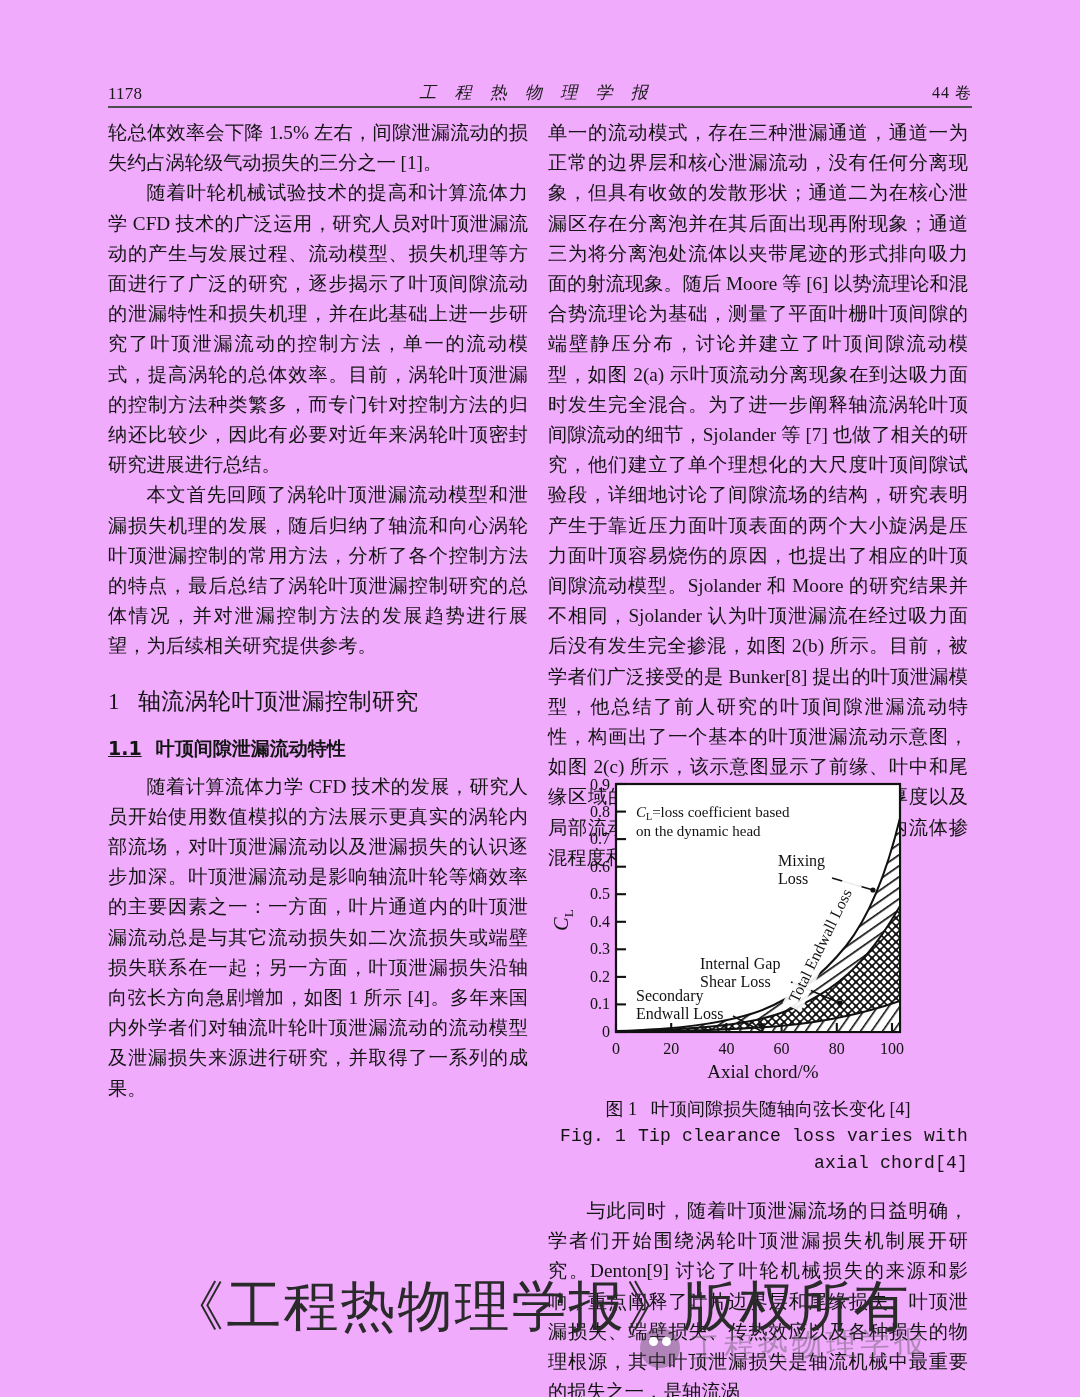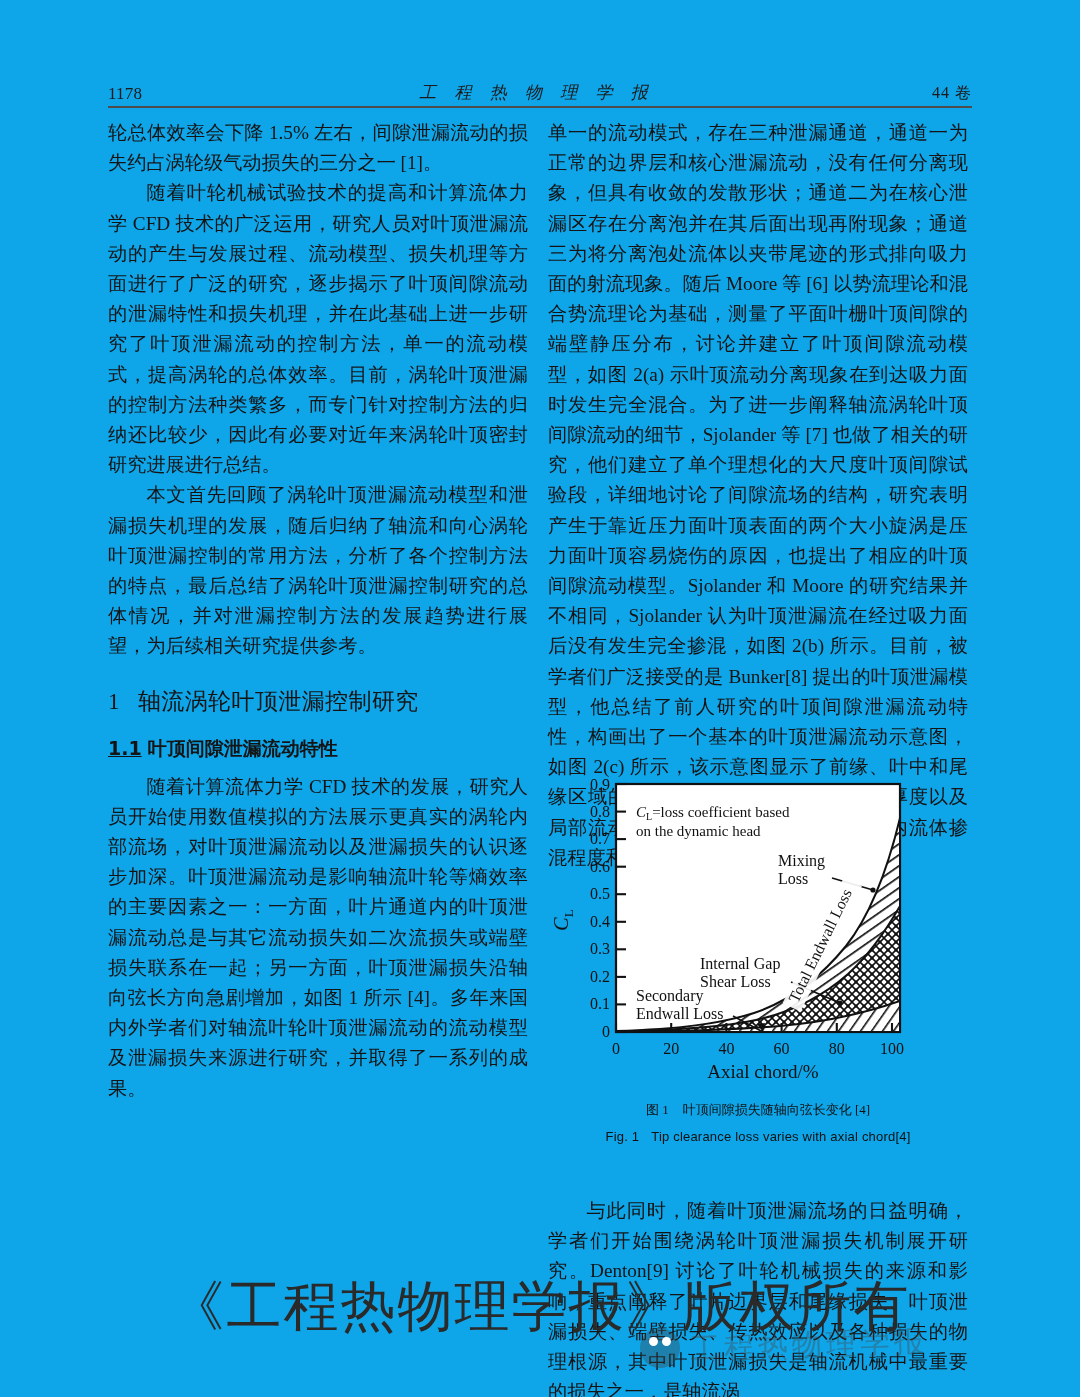--- a/index.html
+++ b/index.html
@@ -14,21 +14,21 @@
     font-family: "Liberation Serif", "DejaVu Serif", serif;
     color: #111111;
     overflow: hidden;
   }
 
   .page {
     position: absolute;
     left: 0; top: 0;
     width: 1080px;
     height: 1397px;
-    background: #0ea5e9;
+    background: #f0abfc;
   }
 
   
   .runhead {
     position: absolute;
     left: 108px;
     top: 74px;
     width: 864px;
     height: 30px;
     display: flex;
@@ -86,46 +86,47 @@
   }
   h2.sec .num { margin-right: 18px; font-family: "Liberation Serif", serif; }
 
   h3.sub {
     margin: 16px 0 10px 0;
     font-size: 19px;
     font-weight: bold;
     line-height: 28px;
     font-family: "DejaVu Sans", "Liberation Sans", sans-serif;
   }
-  h3.sub .num { margin-right: 6px; text-decoration: underline; }
+  h3.sub .num { margin-right: 14px; text-decoration: underline; }
 
   
   .figure {
     position: absolute;
     left: 548px;
     top: 770px;
     width: 420px;
   }
   .chartwrap {
     position: relative;
     width: 420px;
     height: 320px;
   }
   .chart-svg { display: block; }
 
   .figcap {
     margin-top: 6px;
     text-align: center;
-    font-size: 13px;
+    font-size: 18px;
     line-height: 27px;
   }
   .figcap .cn .lbl { margin-right: 14px; }
   .figcap .en {
-    font-family: Liberation Sans, sans-serif;
+    font-family: Liberation Mono, monospace;
     letter-spacing: 0.2px;
+    text-align: right;
   }
   .figcap .en .lbl { margin-right: 12px; }
 
   
   .watermark {
     position: absolute;
     left: 0;
     top: 1270px;
     width: 1080px;
     text-align: center;

